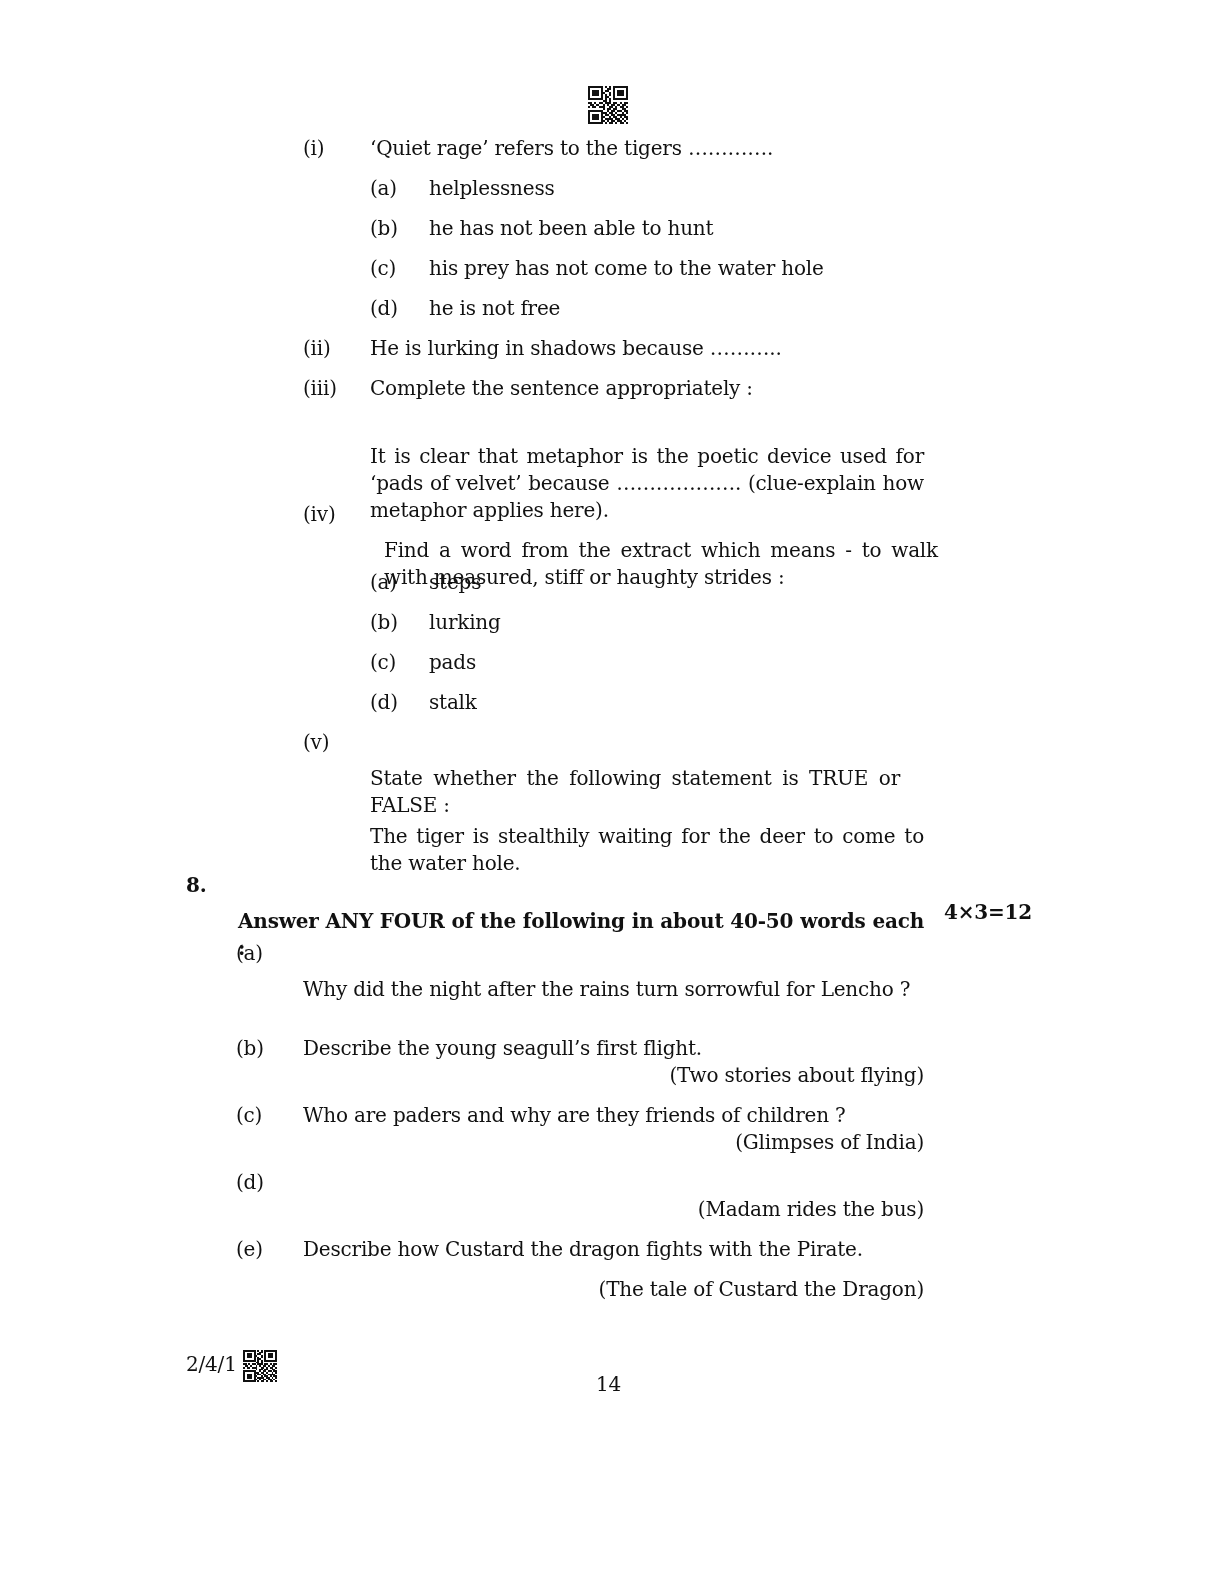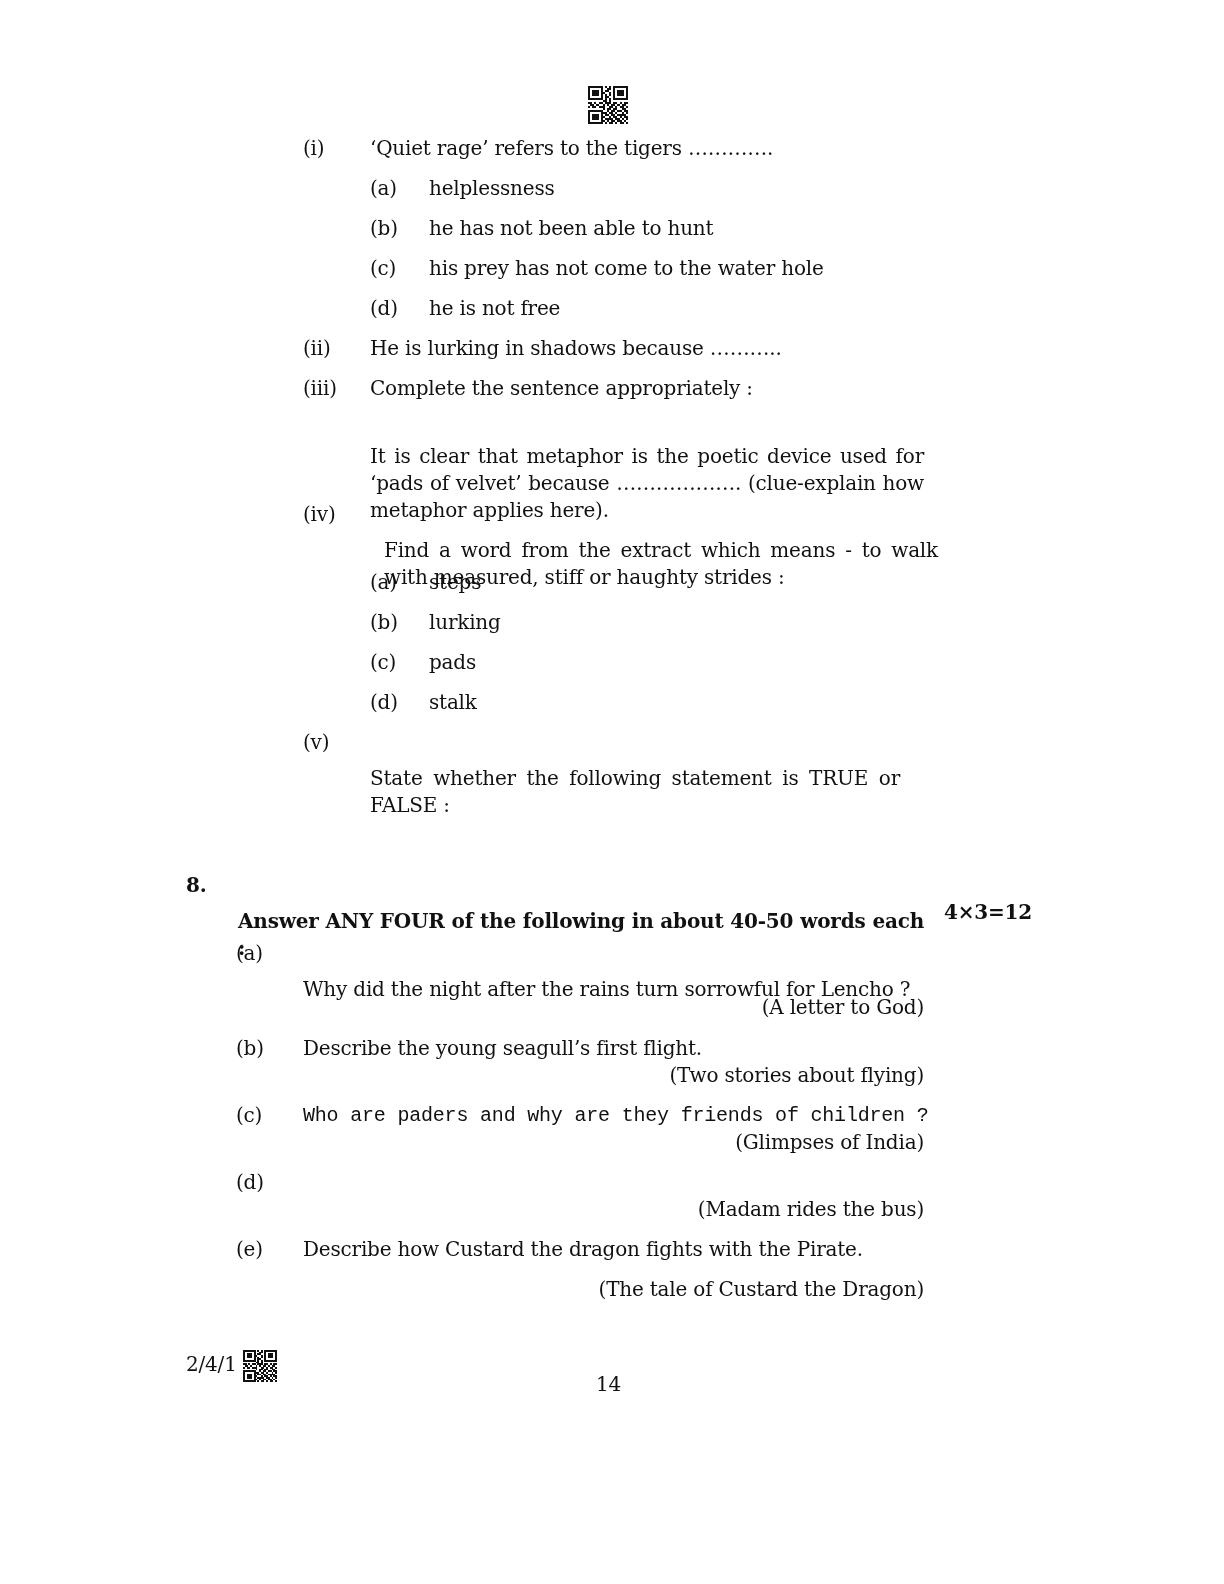--- a/index.html
+++ b/index.html
@@ -410,35 +410,35 @@
   <div class="abs txt" style="left:429px; top:569px;">steps</div>
   <div class="abs txt" style="left:370px; top:609px;">(b)</div>
   <div class="abs txt" style="left:429px; top:609px;">lurking</div>
   <div class="abs txt" style="left:370px; top:649px;">(c)</div>
   <div class="abs txt" style="left:429px; top:649px;">pads</div>
   <div class="abs txt" style="left:370px; top:689px;">(d)</div>
   <div class="abs txt" style="left:429px; top:689px;">stalk</div>
 
   <div class="abs txt" style="left:303px; top:729px;">(v)</div>
   <div class="abs txt para" style="left:370px; top:729px; width:530px;">State whether the following statement is TRUE or FALSE :</div>
+  <div class="abs txt para" style="left:370px; top:787px; width:554px;">The tiger is stealthily waiting for the deer to come to the water hole.</div>
 
   <div class="abs txt bold" style="left:186px; top:872px;">8.</div>
   <div class="abs txt bold para" style="left:238px; top:872px; width:686px;">Answer ANY FOUR of the following in about 40-50 words each :</div>
   <div class="abs txt bold" style="left:944px; top:899px;">4×3=12</div>
 
   <div class="abs txt" style="left:236px; top:940px;">(a)</div>
   <div class="abs txt para" style="left:303px; top:940px; width:621px;">Why did the night after the rains turn sorrowful for Lencho ?</div>
-  <div class="abs txt right" style="left:504px; top:994px; width:420px;">(A letter to God)</div>
 
   <div class="abs txt" style="left:236px; top:1035px;">(b)</div>
   <div class="abs txt" style="left:303px; top:1035px;">Describe the young seagull’s first flight.</div>
   <div class="abs txt right" style="left:504px; top:1062px; width:420px;">(Two stories about flying)</div>
 
   <div class="abs txt" style="left:236px; top:1102px;">(c)</div>
-  <div class="abs txt" style="left:303px; top:1102px;font-family:Liberation Mono, monospace;">Who are paders and why are they friends of children ?</div>
+  <div class="abs txt" style="left:303px; top:1102px;">Who are paders and why are they friends of children ?</div>
   <div class="abs txt right" style="left:504px; top:1129px; width:420px;">(Glimpses of India)</div>
 
   <div class="abs txt" style="left:236px; top:1169px;">(d)</div>
   <div class="abs txt right" style="left:504px; top:1196px; width:420px;">(Madam rides the bus)</div>
 
   <div class="abs txt" style="left:236px; top:1236px;">(e)</div>
   <div class="abs txt" style="left:303px; top:1236px;">Describe how Custard the dragon fights with the Pirate.</div>
   <div class="abs txt right" style="left:504px; top:1276px; width:420px;">(The tale of Custard the Dragon)</div>
 
   <div class="abs txt" style="left:186px; top:1351px;">2/4/1</div>

